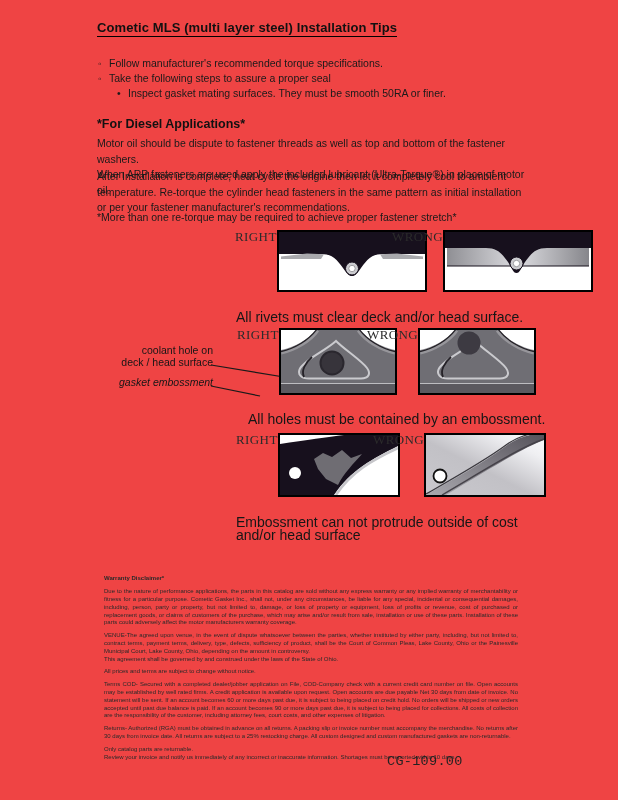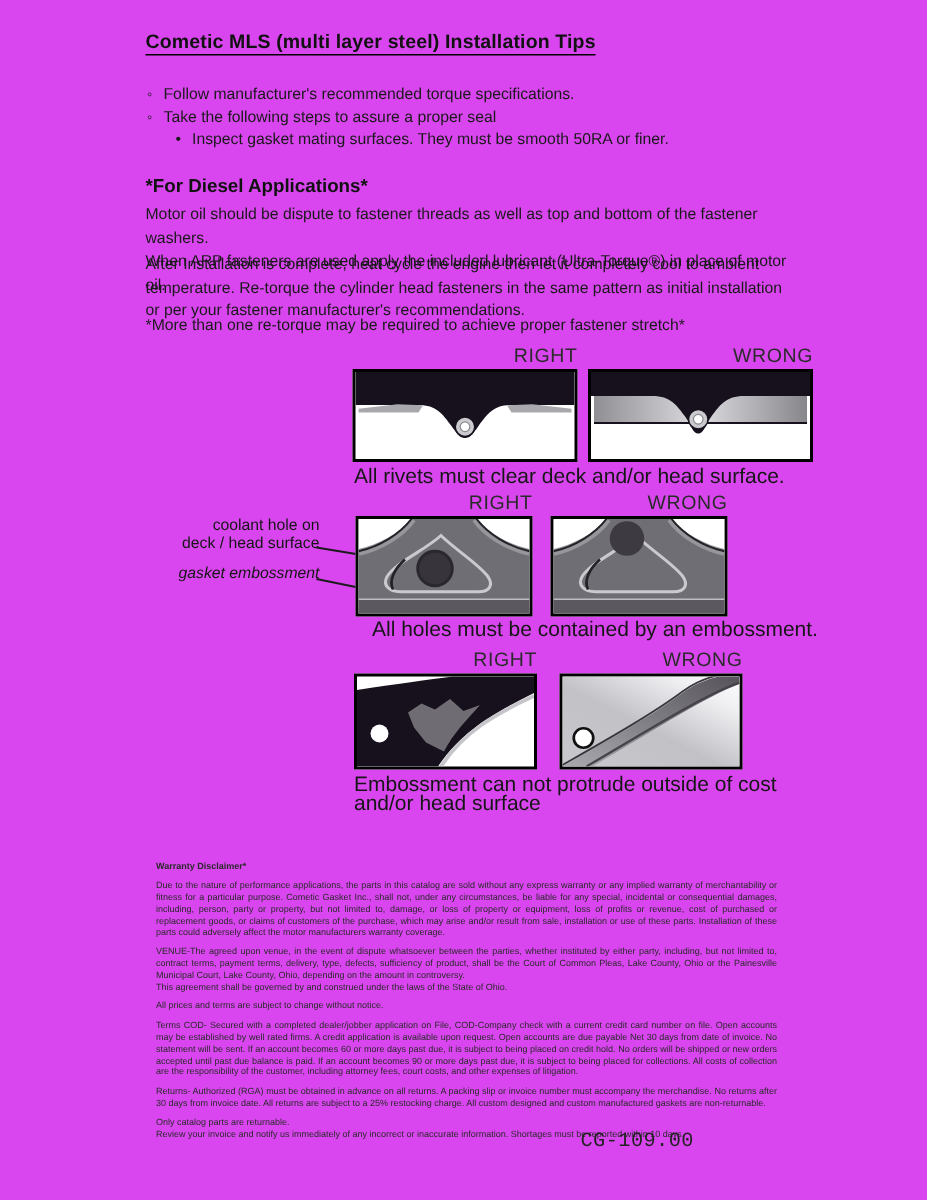--- a/index.html
+++ b/index.html
@@ -1,37 +1,37 @@
 <!DOCTYPE html>
 <html><head>
 <meta charset="utf-8">
 <style>
   html,body{margin:0;padding:0;background:#fff;}
   .page{
-    position:relative;width:618px;height:800px;background:#d946ef;overflow:hidden;
+    position:relative;width:618px;height:800px;background:#ef4444;overflow:hidden;
     font-family:"Liberation Sans","DejaVu Sans",sans-serif;color:#1a1a1a;
   }
   .abs{position:absolute;}
   .page-title{
     left:97px;top:20px;font-size:13px;font-weight:bold;color:#111;
     border-bottom:1.5px solid #000;padding-bottom:1px;letter-spacing:.1px;
   }
   .tips{left:86px;top:44px;font-size:10.5px;line-height:15px;color:#1a1a1a;}
   .tips ul{list-style:none;margin:12px;padding:0;}
   .tips li{position:relative;padding-left:11px;}
   .tips li.lvl1::before{content:"\25E6";position:absolute;left:0;top:0;font-size:10px;}
   .tips li.lvl2{margin-left:19px;}
   .tips li.lvl2::before{content:"\2022";position:absolute;left:0;top:0;}
   .diesel-heading{left:97px;top:117px;font-size:12.5px;font-weight:bold;color:#111;}
   .para{left:97px;width:440px;font-size:10.5px;line-height:15.5px;white-space:pre-line;}
   .p1{top:136px;}
   .p2{top:169px;}
   .note{top:210px;}
   .figrow{display:flex;}
-  .figcol{display:flex;flex-direction:column;align-items:flex-end;}
+  .figcol{display:flex;flex-direction:row;align-items:flex-start;font-family:Liberation Serif, serif;}
   .figlabel{font-size:13px;color:#2b2b2b;letter-spacing:.4px;line-height:14px;margin-bottom:2px;}
   .figbox{border:2px solid #000;background:#fff;line-height:0;}
   .figbox svg{display:block;}
   .figcaption{font-size:14px;color:#161616;line-height:12.5px;white-space:pre-line;}
   .anno{font-size:10.5px;line-height:11.5px;text-align:right;white-space:pre-line;color:#161616;}
   .legal{left:104px;top:575px;width:414px;font-size:6px;line-height:7.8px;color:#2a2a2a;text-align:justify;}
   .legal p{margin:0 0 5px 0;}
   .legal .legal-head{font-weight:bold;margin-bottom:5.5px;}
   .legal .preline{white-space:pre-line;}
   .doc-number{left:387px;top:754px;font-size:13.5px;color:#222;letter-spacing:.3px;font-family:Liberation Mono, monospace;}

